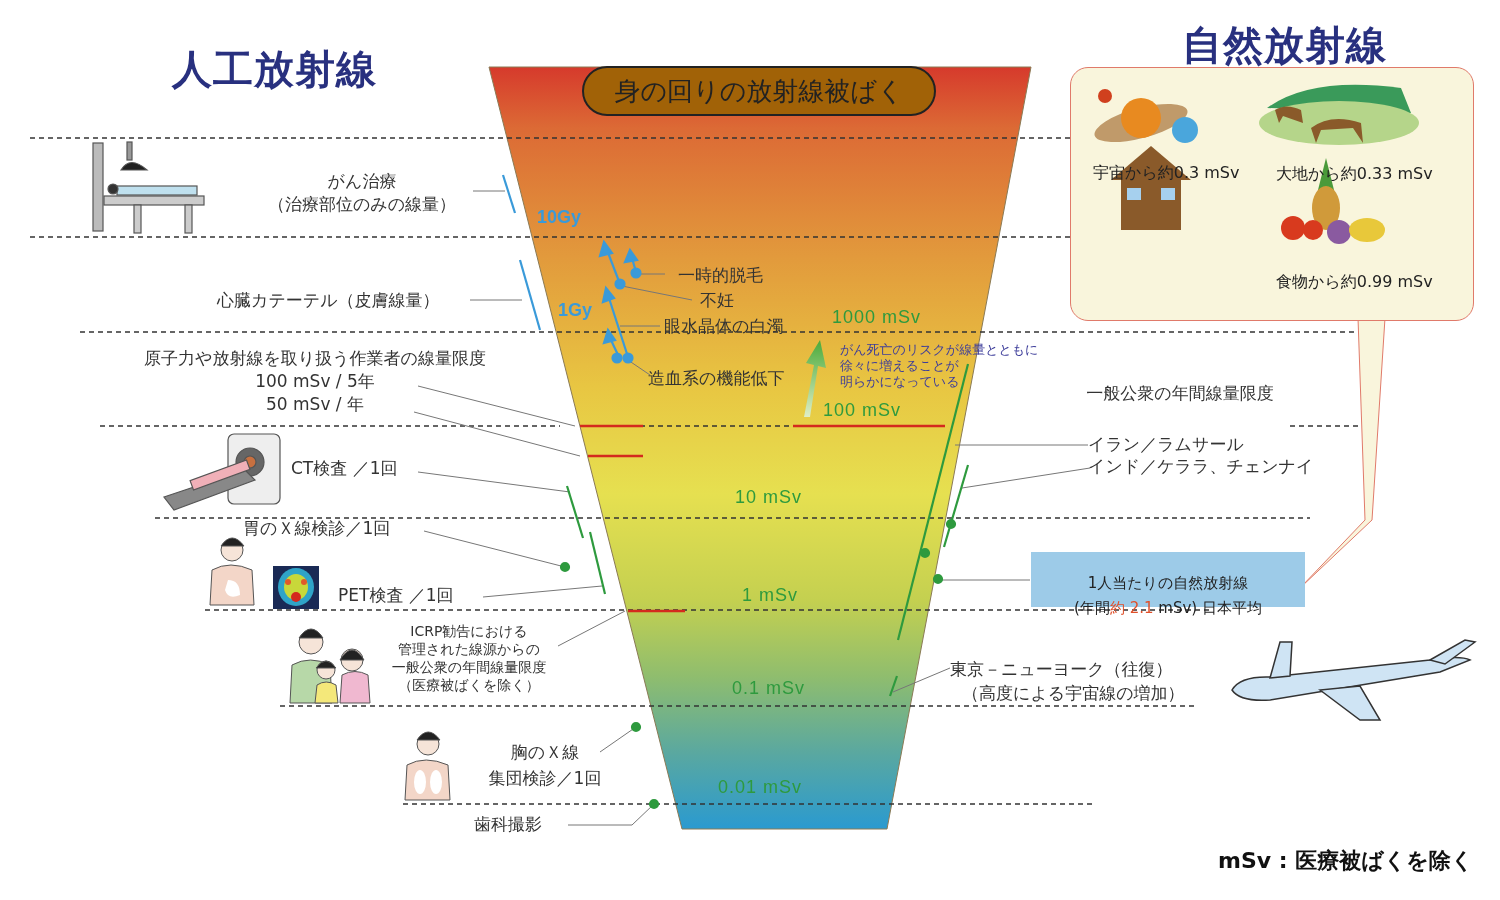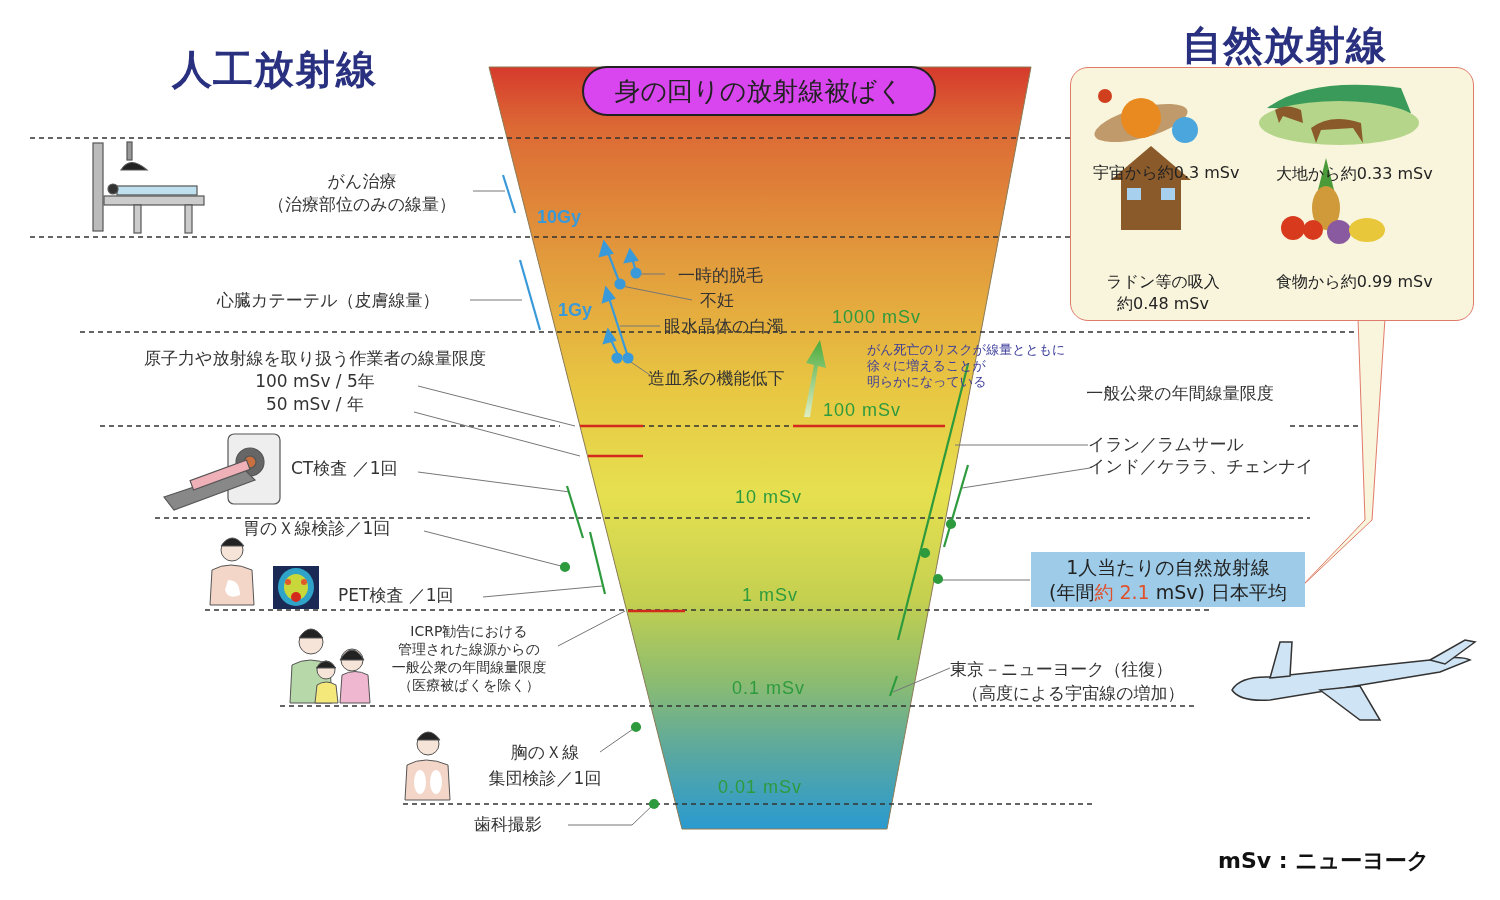--- a/index.html
+++ b/index.html
@@ -3,25 +3,25 @@
 <meta charset="utf-8">
 <style>
   html,body{margin:0;padding:0;background:#fff;}
   body{width:1500px;height:900px;position:relative;overflow:hidden;font-family:"DejaVu Sans","Liberation Sans",sans-serif;color:#333;}
   svg.layer{position:absolute;left:0;top:0;}
   .title{position:absolute;font-weight:bold;font-size:40px;color:#28307f;letter-spacing:1px;}
   .lbl{position:absolute;font-size:17px;color:#333;white-space:nowrap;line-height:23px;}
   .c{text-align:center;}
   .dose{position:absolute;font-size:18px;color:#2e9a3e;white-space:nowrap;font-family:"Liberation Sans",sans-serif;letter-spacing:1px;}
   .gy{position:absolute;font-size:18px;color:#3a9ad9;white-space:nowrap;font-family:"Liberation Sans",sans-serif;font-weight:bold;}
-  .risk{position:absolute;font-size:13px;color:#3d3d9a;line-height:16px;white-space:nowrap;margin-left:27px;}
-  .pill{position:absolute;left:582px;top:66px;width:354px;height:50px;border:2px solid #222;border-radius:26px;background:#d946ef;display:flex;align-items:center;justify-content:center;font-size:26px;color:#222;box-sizing:border-box;}
+  .risk{position:absolute;font-size:13px;color:#3d3d9a;line-height:16px;white-space:nowrap;}
+  .pill{position:absolute;left:582px;top:66px;width:354px;height:50px;border:2px solid #222;border-radius:26px;background:#a16207;display:flex;align-items:center;justify-content:center;font-size:26px;color:#222;box-sizing:border-box;}
   .natbox{position:absolute;left:1070px;top:67px;width:404px;height:254px;border:1.5px solid #e07a6a;border-radius:18px;background:#f9f5dc;box-sizing:border-box;padding-left:28px;}
   .natlbl{position:absolute;font-size:16px;color:#222;white-space:nowrap;}
-  .avg{position:absolute;left:1031px;top:552px;width:274px;height:55px;background:#9dcbe8;font-size:19px;color:#222;text-align:center;line-height:25px;padding-top:3px;box-sizing:border-box;}
+  .avg{position:absolute;left:1031px;top:552px;width:274px;height:55px;background:#9dcbe8;font-size:15px;color:#222;text-align:center;line-height:25px;padding-top:19px;box-sizing:border-box;}
   .avg .hl{color:#e0502a;}
   .footnote{position:absolute;left:1218px;top:846px;font-size:22px;font-weight:bold;color:#111;}
 </style>
 </head>
 <body>
 
 <svg class="layer" width="1500" height="900">
   <defs>
     <linearGradient id="funnelGrad" x1="0" y1="0" x2="0" y2="1">
       <stop offset="0" stop-color="#d63a2c"></stop>
@@ -260,36 +260,32 @@
       <path d="M247 122 L255 90 L263 122 Z" fill="#4a9a3a"></path>
       <ellipse cx="255" cy="140" rx="14" ry="22" fill="#d09a3a"></ellipse>
       <circle cx="222" cy="160" r="12" fill="#d83a1e"></circle>
       <circle cx="242" cy="162" r="10" fill="#d83a1e"></circle>
       <circle cx="268" cy="164" r="12" fill="#8a5aa0"></circle>
       <ellipse cx="296" cy="162" rx="18" ry="12" fill="#e8c83a"></ellipse>
     </g>
   </svg>
   <div class="natlbl" style="left:22px;top:95px;">宇宙から約0.3 mSv</div>
   <div class="natlbl" style="left:205px;top:96px;">大地から約0.33 mSv</div>
-  <div class="natlbl c" style="left:22px;top:203px;width:140px;line-height:22px;">
-    <div>ラドン等の吸入</div>
-    <div>約0.48 mSv</div>
-  </div>
   <div class="natlbl" style="left:205px;top:204px;">食物から約0.99 mSv</div>
 </div>
 
 <div class="lbl c" style="left:1060px;top:382px;width:240px;">
   <div>一般公衆の年間線量限度</div>
 </div>
 <div class="lbl" style="left:1088px;top:433px;">イラン／ラムサール</div>
 <div class="lbl" style="left:1088px;top:455px;">インド／ケララ、チェンナイ</div>
 
 <div class="avg">
   <div>1人当たりの自然放射線</div>
   <div><span>(年間</span><span class="hl">約 2.1</span><span> mSv) 日本平均</span></div>
 </div>
 
 <div class="lbl" style="left:950px;top:657px;line-height:24px;">
   <div>東京－ニューヨーク（往復）</div>
   <div style="padding-left:12px;">（高度による宇宙線の増加）</div>
 </div>
 
-<div class="footnote">mSv : ニューヨーク</div>
+<div class="footnote">mSv : 医療被ばくを除く</div>
 
 </body></html>

